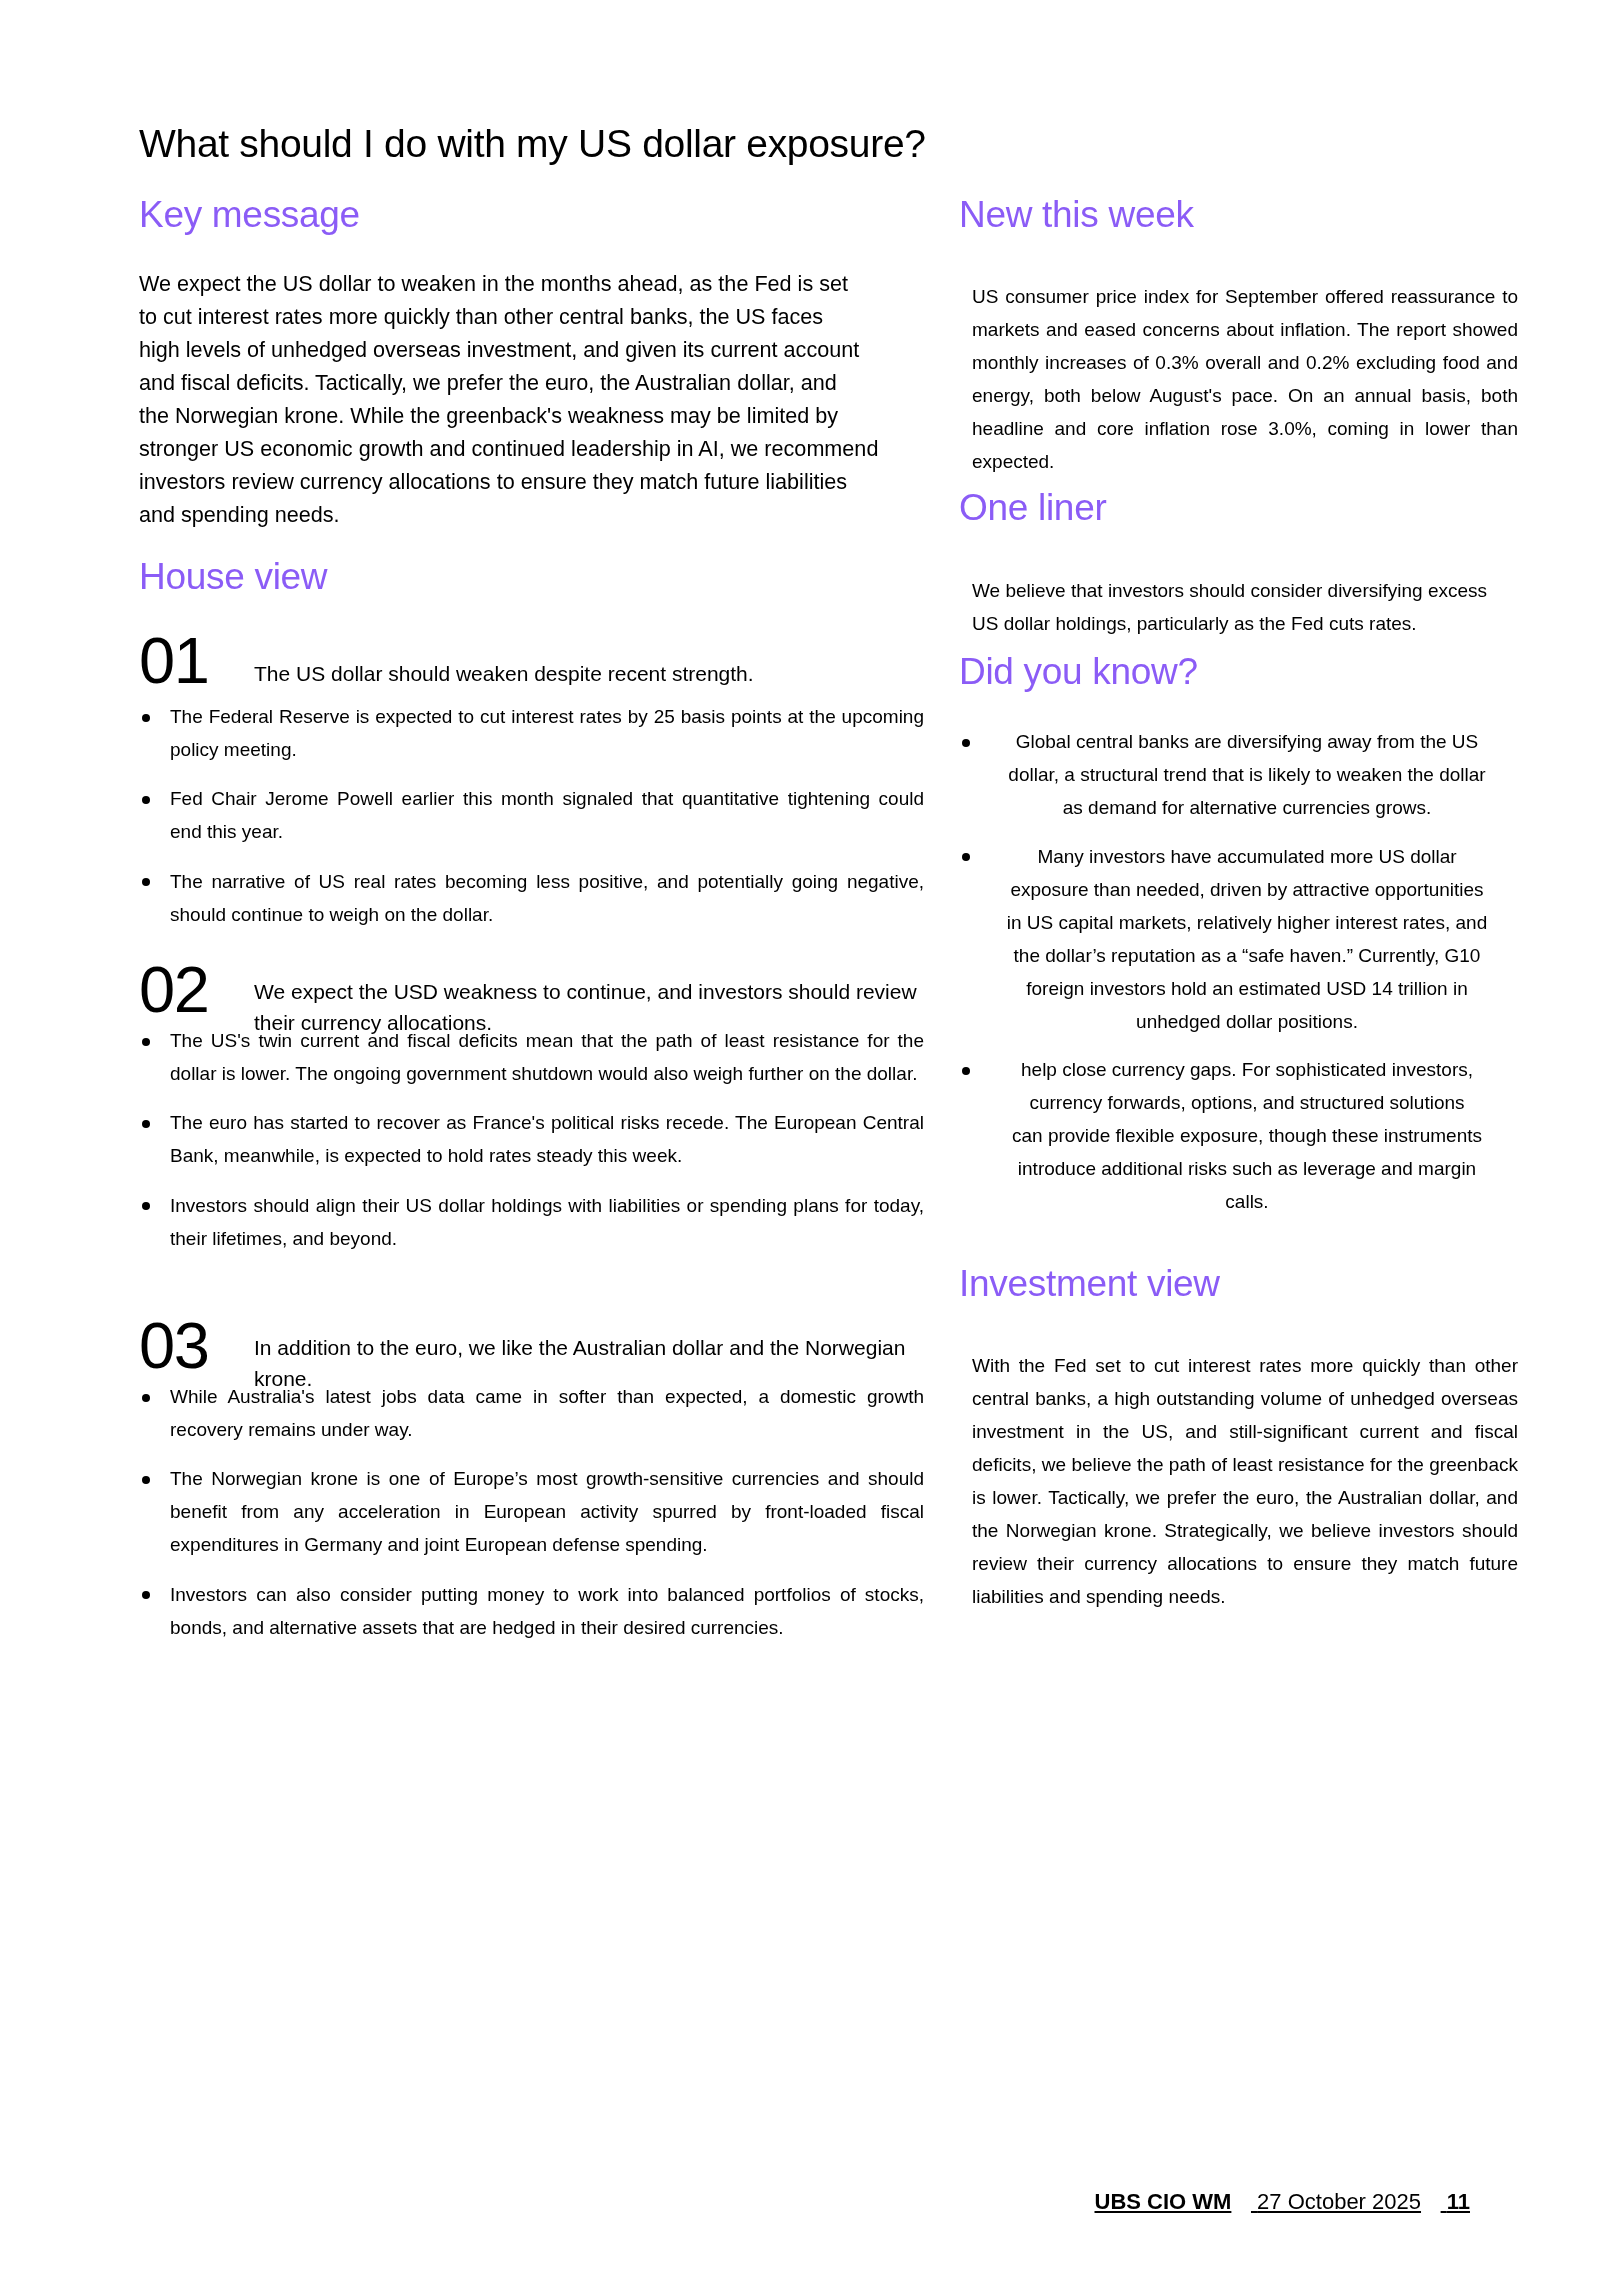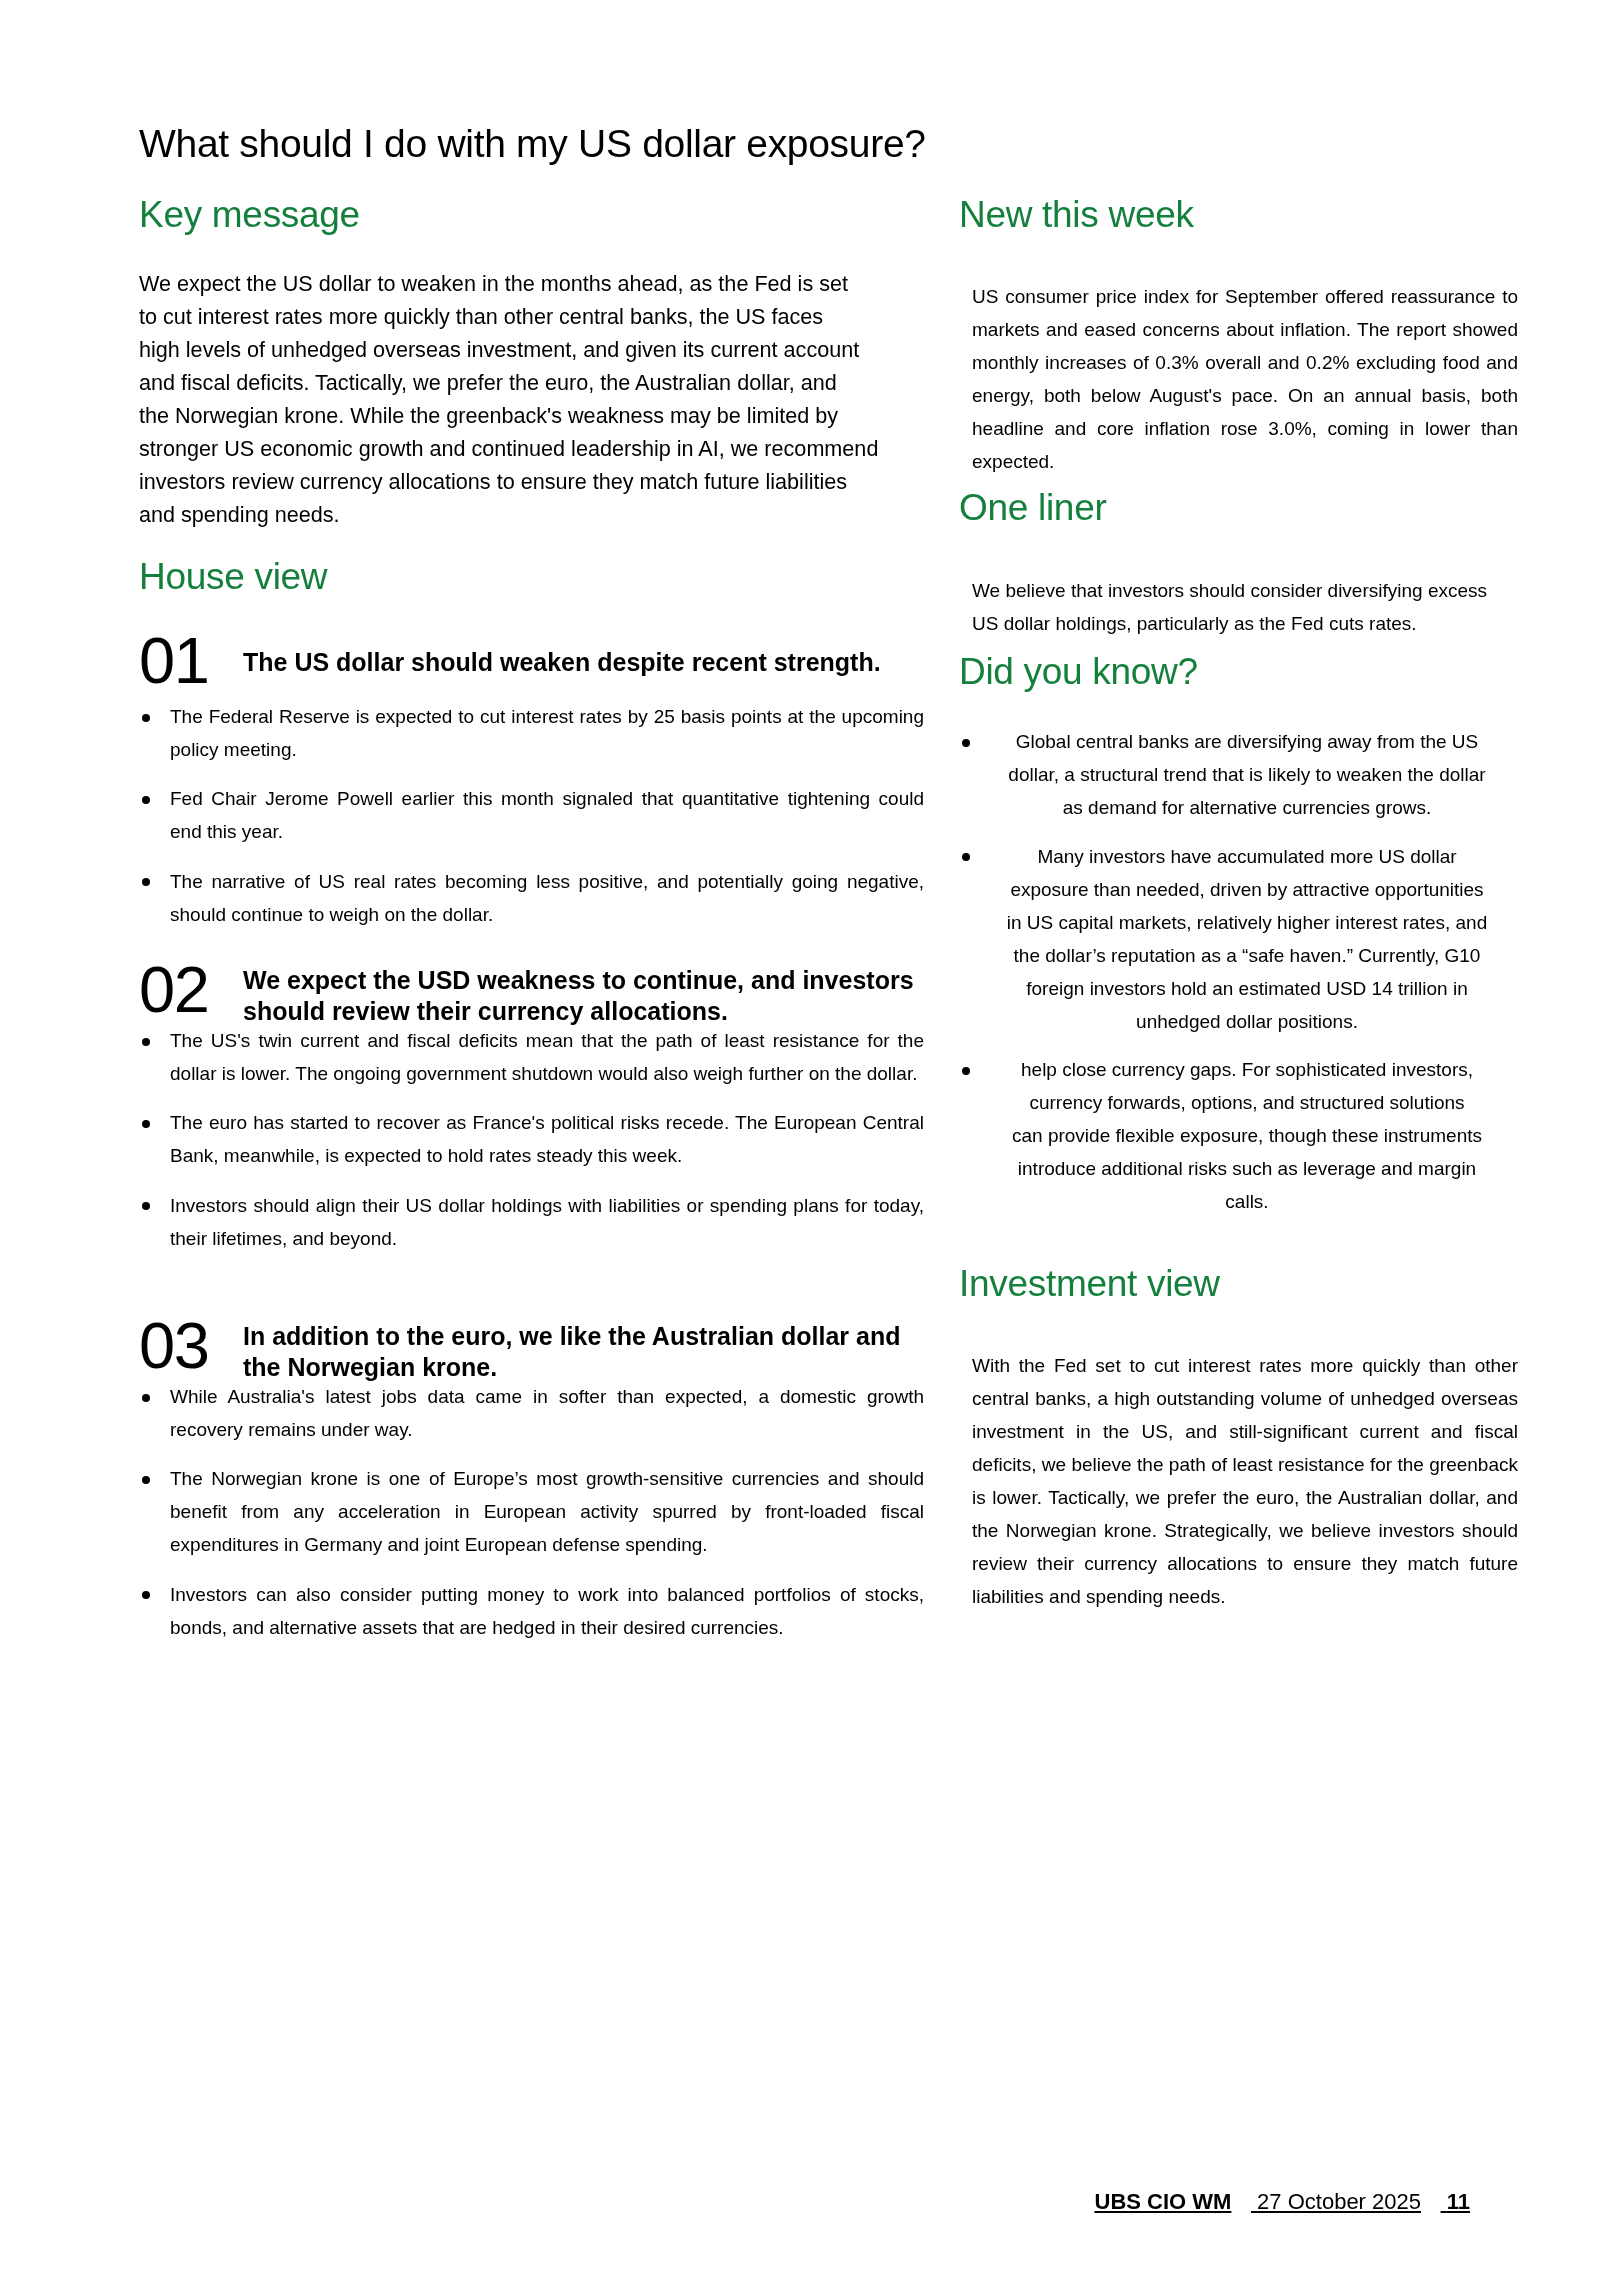--- a/index.html
+++ b/index.html
@@ -2,26 +2,26 @@
 <html style="font-size:10.5px"><head>
 <meta charset="utf-8">
 <style>
   html, body { margin: 0; padding: 0; background: #ffffff; }
   body { width: 1623px; height: 2295px; position: relative; overflow: hidden;
          font-family: "Liberation Sans", "DejaVu Sans", sans-serif; color: #000; }
   .page-title { position: absolute; left: 139px; top: 122px; font-size: 39px; font-weight: normal; letter-spacing: -0.3px; margin: 0; }
   .col { position: absolute; top: 0; }
   .col-left { left: 139px; width: 785px; }
   .col-right { left: 959px; width: 546px; }
-  .sec-h { position: absolute; margin: 0; font-weight: normal; font-size: 37px; color: #15803d; letter-spacing: -0.3px; white-space: nowrap; }
+  .sec-h { position: absolute; margin: 0; font-weight: normal; font-size: 37px; color: #8b5cf6; letter-spacing: -0.3px; white-space: nowrap; }
   .key-body { position: absolute; left: 0; top: 267px; width: 785px; font-size: 21.6px; line-height: 33px; margin: 0; }
   .key-body span { display: block; white-space: nowrap; }
   .hv-block { position: absolute; left: 0; width: 785px; }
   .hv-num { position: absolute; left: 0; top: 0; font-size: 65px; line-height: 65px; font-weight: normal; letter-spacing: -1.3px; }
-  .hv-head { position: absolute; left: 99px; top: 0; width: 694px; font-size: 25px; font-weight: bold; line-height: 31px; margin: 5px; }
+  .hv-head { position: absolute; left: 99px; top: 0; width: 694px; font-size: 21px; font-weight: normal; line-height: 31px; margin: 16px; }
   .bullets { position: absolute; left: 0; width: 785px; margin: 0; padding: 0; list-style: none; }
   .bullets li { position: relative; padding-left: 31px; font-size: 19px; line-height: 33px; margin-bottom: 16.4px; text-align: justify; }
   .bullets li::before { content: ""; position: absolute; left: 3.3px; top: 13.7px; width: 7.9px; height: 7.9px; background: #000; border-radius: 50%; }
   .rbody { position: absolute; left: 0; width: 546px; font-size: 19px; line-height: 33px; margin: 13px; text-align: justify; }
   .rbullets { position: absolute; left: 0; width: 546px; margin: 0; padding: 0; list-style: none; }
   .rbullets li { position: relative; padding-left: 30px; font-size: 19px; line-height: 33px; margin-bottom: 15.7px; text-align: center; }
   .rbullets li span { display: block; white-space: nowrap; }
   .rbullets li::before { content: ""; position: absolute; left: 3.3px; top: 13.7px; width: 7.9px; height: 7.9px; background: #000; border-radius: 50%; }
   .footer { position: absolute; right: 153px; top: 2189px; font-size: 22px; white-space: nowrap; text-decoration: underline; }
   .footer .brand { font-weight: bold; margin-right: 19.6px; }

